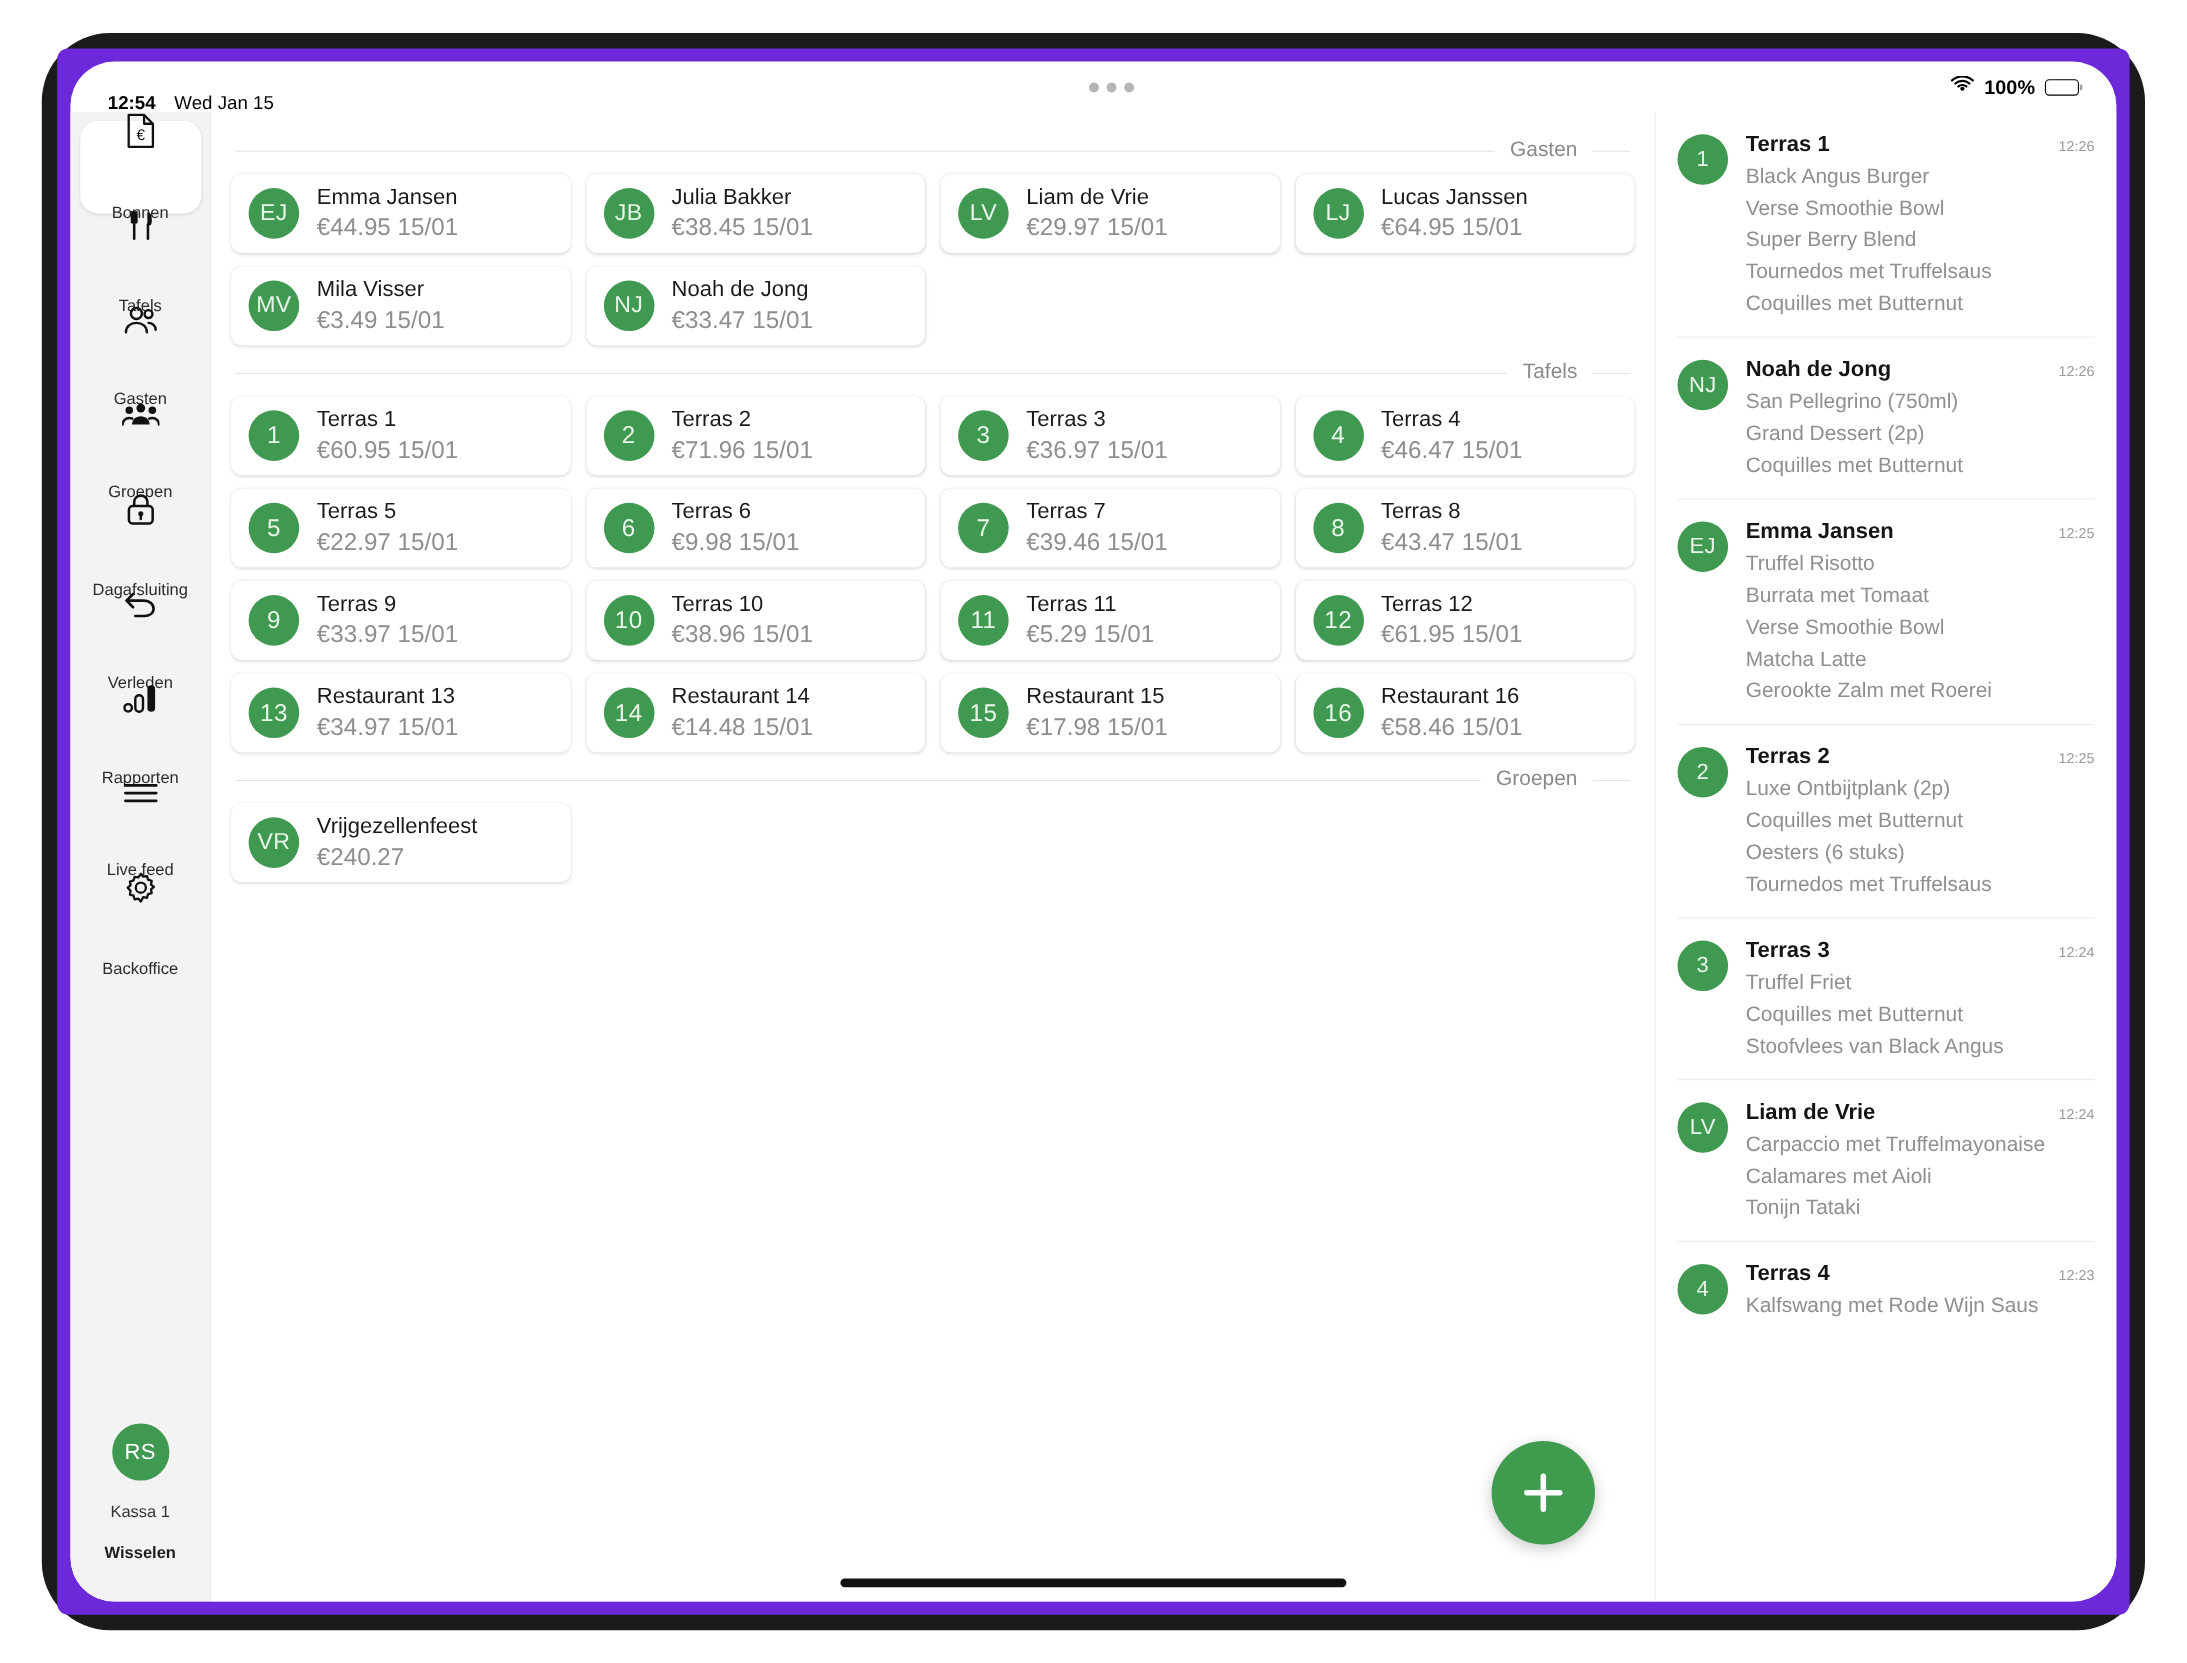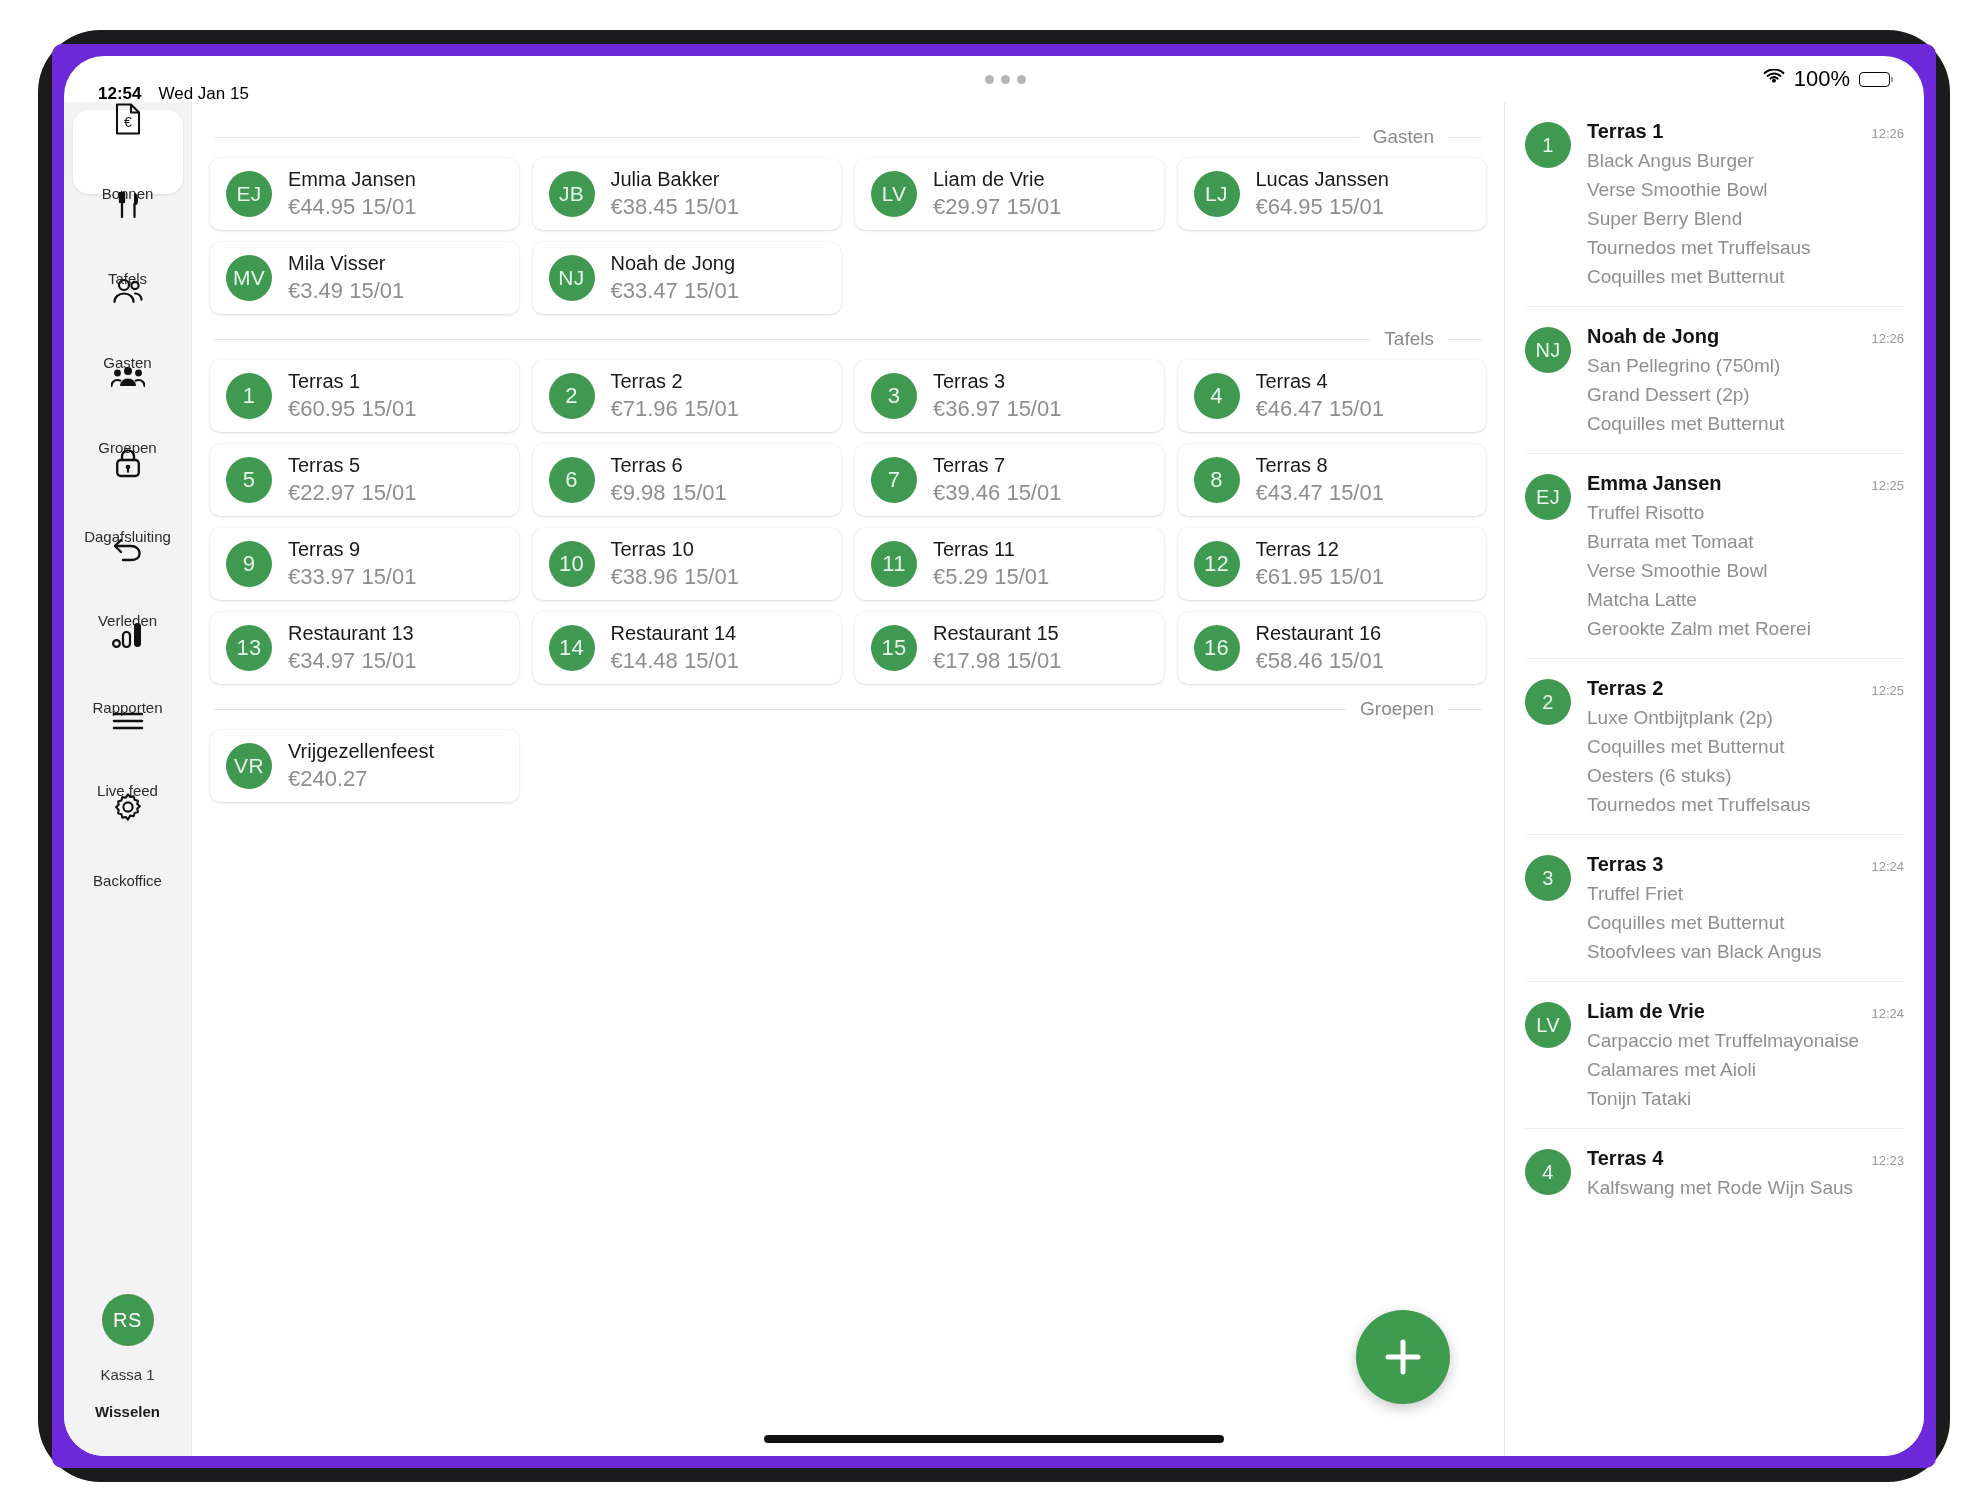--- a/index.html
+++ b/index.html
@@ -41,21 +41,21 @@
     padding: 0 34px;
     font-size: 17px; font-weight: 600; color: #000;
     z-index: 40;
   }
   .sb-left { display: flex; align-items: baseline; gap: 17px; }
   .sb-time { font-size: 17px; font-weight: 600; }
   .sb-date { font-size: 17px; font-weight: 400; margin-top: 30px; }
   .sb-center { flex: 1; display: flex; justify-content: center; align-items: center; gap: 7px; }
   .sb-dot { width: 9px; height: 9px; border-radius: 50%; background: #b5b5b5; }
   .sb-right { display: flex; align-items: center; gap: 9px; }
-  .sb-batt-pct { font-size: 22px; font-weight: 400; }
+  .sb-batt-pct { font-size: 18px; font-weight: 700; }
   .sb-batt {
     width: 31px; height: 15px; border: 1.6px solid #000; border-radius: 4px;
     position: relative; padding: 1.6px;
   }
   .sb-batt-fill { width: 100%; height: 100%; background: #000; border-radius: 2px; }
   .sb-batt::after {
     content: ""; position: absolute; right: -4px; top: 4.5px;
     width: 2px; height: 5px; background: #00000066; border-radius: 0 1px 1px 0;
   }
 

